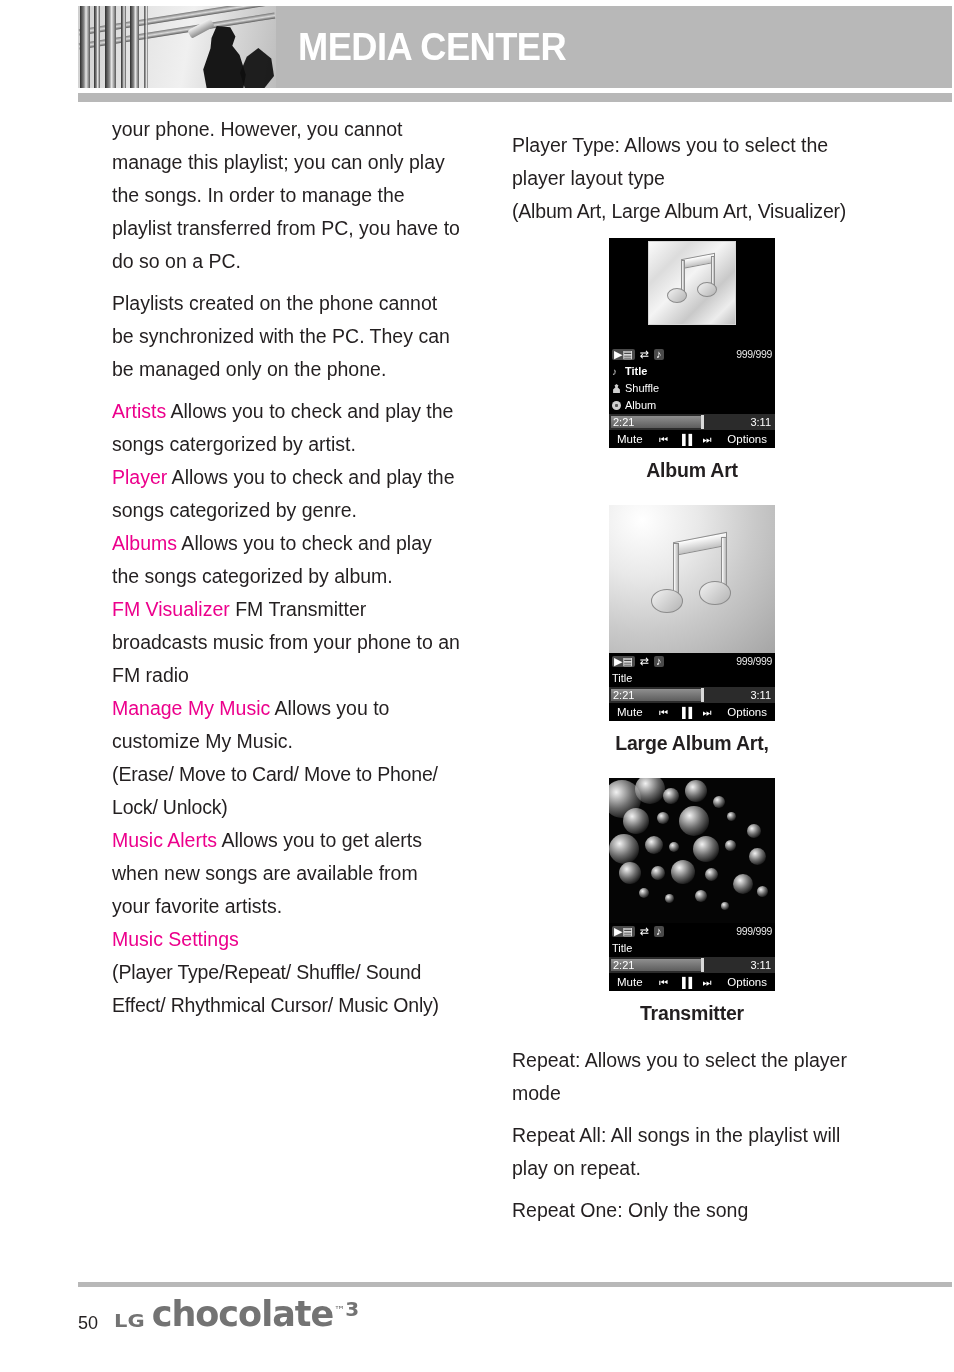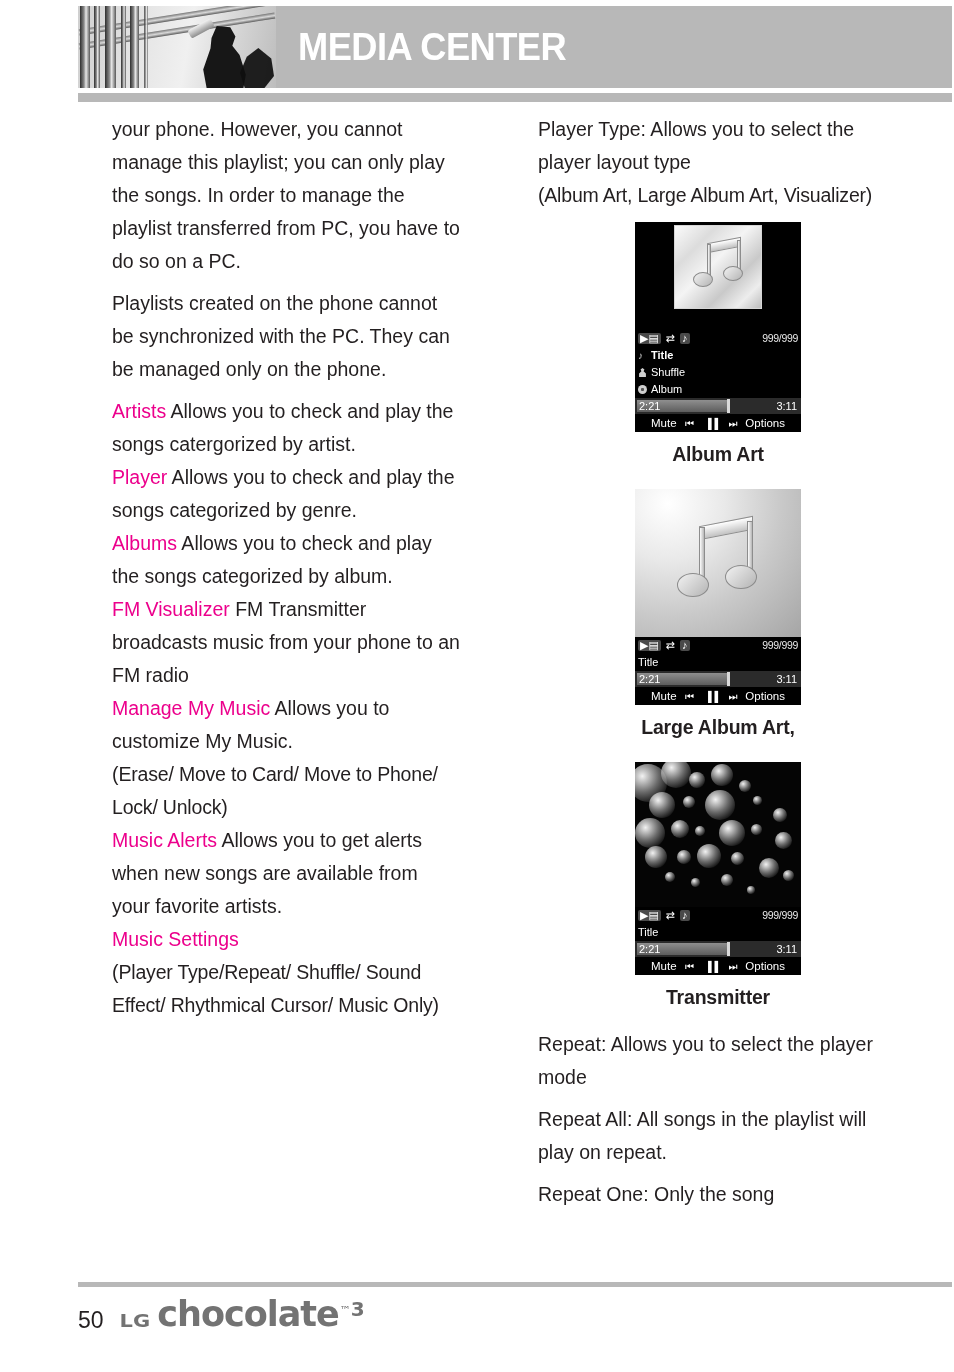--- a/index.html
+++ b/index.html
@@ -77,21 +77,21 @@
     background:#b8b8b8;
   }
 
   
   .col {
     position:absolute; top:113px;
     font-size:19.5px;
     line-height:33px;
   }
   .col-left  { left:112px; width:348px; }
-  .col-right { left:538px; width:360px; }
+  .col-right { left:512px; width:360px;margin-top:16px; }
 
   p.para { margin:0 0 9px 0; }
   p.tight { margin:0; }
 
   .term { color:#ec008c; }
   .bold { font-weight:normal; letter-spacing:-0.2px; }
 
   .indent { margin-left:30px; }
 
   
@@ -192,34 +192,34 @@
   }
   .progressrow .knob {
     position:absolute; left:92px; top:1px; bottom:1px; width:3px; background:#d9d9d9;
   }
   .progressrow .elapsed { position:relative; z-index:2; color:#fff; }
   .progressrow .total { position:relative; z-index:2; margin-left:auto; }
 
   .softkeys {
     height:18px; background:#000; color:#fff;
     display:flex; align-items:center; justify-content:space-between;
-    padding:0 16px; font-size:11.5px;
+    padding:0 8px; font-size:11.5px;
   }
   .softkeys .mid { display:flex; align-items:center; gap:11px; font-size:10px; letter-spacing:-0.5px;}
 
   
   .footer-rule {
     position:absolute; left:78px; top:1282px; width:874px; height:5px;
     background:#b8b8b8;
   }
   .footer {
     position:absolute; left:78px; top:1294px; width:874px;
     display:flex; align-items:flex-end; gap:16px;
   }
-  .pagenum { font-size:23px; color:#231f20; }
+  .pagenum { font-size:18px; color:#231f20; }
   .logo {
     display:flex; align-items:baseline;
     font-family:"DejaVu Sans", sans-serif;
     color:#737373;
     text-align:center;
   }
   .logo .lg {
     font-size:21px; font-weight:bold; letter-spacing:0px;
     transform:scaleY(0.8); transform-origin:bottom;
   }

